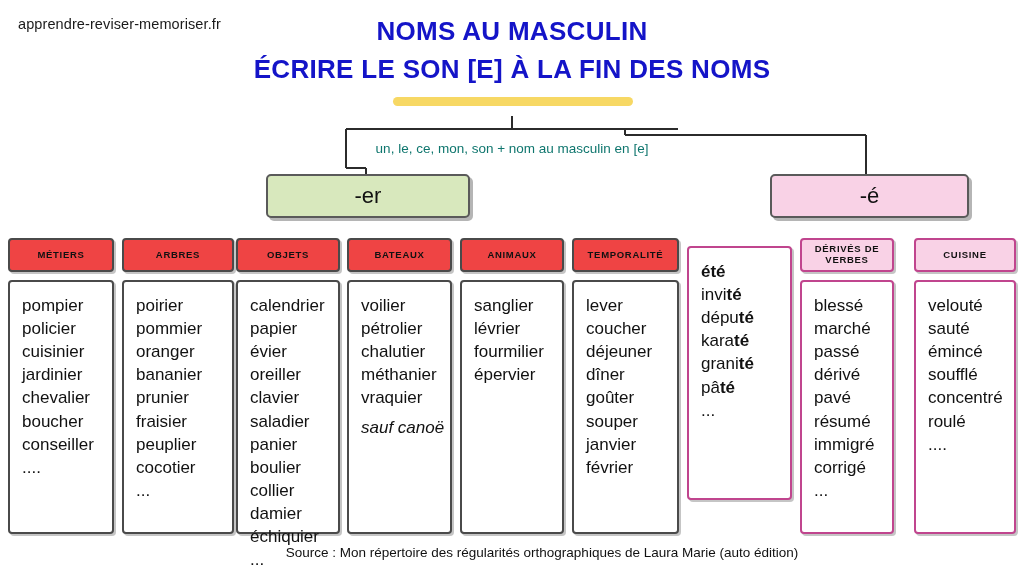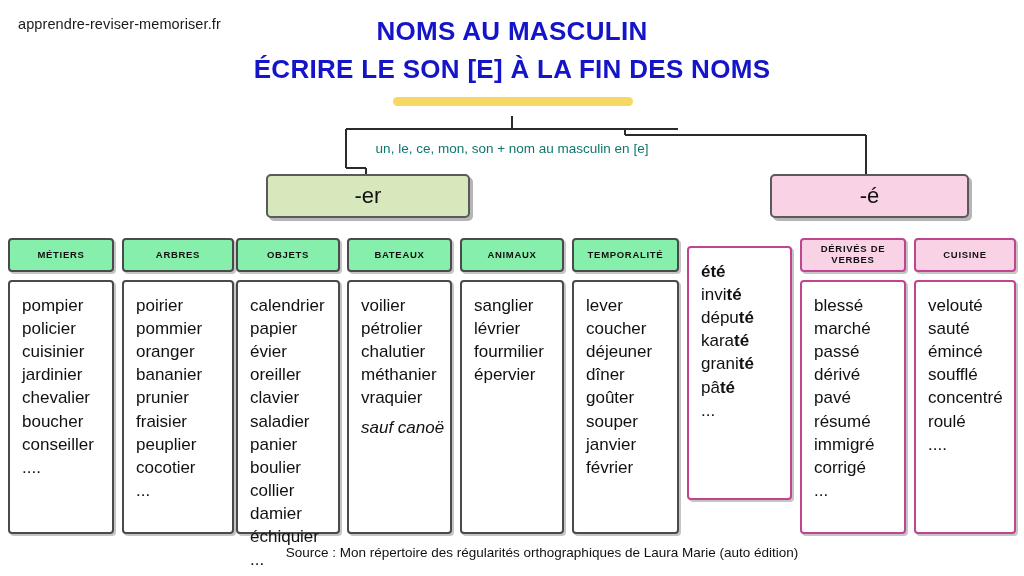--- a/index.html
+++ b/index.html
@@ -68,21 +68,21 @@
     border:2px solid #4a4a4a;
     border-radius:4px;
     height:254px;
     padding:12px 16px 0 12px;
     box-sizing:border-box;
     font-size:17px;line-height:1.36;
     color:#111;
     box-shadow:2px 2px 0 rgba(90,90,90,.35);
     background:#fff;
   }
-  .green .col-head{background:#86efac;border-color:#4a4a4a;}
+  .green .col-head{background:#ef4444;border-color:#4a4a4a;}
   .pink .col-head{background:#f9d2e6;border-color:#c0458e;}
   .pink .col-body{border-color:#c0458e;}
   .green .col-body{border-color:#4a4a4a;}
   .word{white-space:nowrap;}
   .word.italic{font-style:italic;margin-top:6px;}
   .word b{font-weight:bold;}
   .source{
     position:absolute;left:0;top:545px;width:1024px;text-align:center;
     font-size:13.5px;color:#111;padding-left:60px;box-sizing:border-box;
   }
@@ -202,21 +202,21 @@
       <div class="col-body">
         <div class="word"><b>été</b></div>
         <div class="word">invi<b>té</b></div>
         <div class="word">dépu<b>té</b></div>
         <div class="word">kara<b>té</b></div>
         <div class="word">grani<b>té</b></div>
         <div class="word">pâ<b>té</b></div>
         <div class="word">...</div>
       </div>
     </div>
-    <div class="col pink" style="left: 800px; width: 106px;">
+    <div class="col pink" style="left: 800px; width: 94px;">
       <div class="col-head">DÉRIVÉS DE VERBES</div>
       <div class="col-body">
         <div class="word">blessé</div>
         <div class="word">marché</div>
         <div class="word">passé</div>
         <div class="word">dérivé</div>
         <div class="word">pavé</div>
         <div class="word">résumé</div>
         <div class="word">immigré</div>
         <div class="word">corrigé</div>

